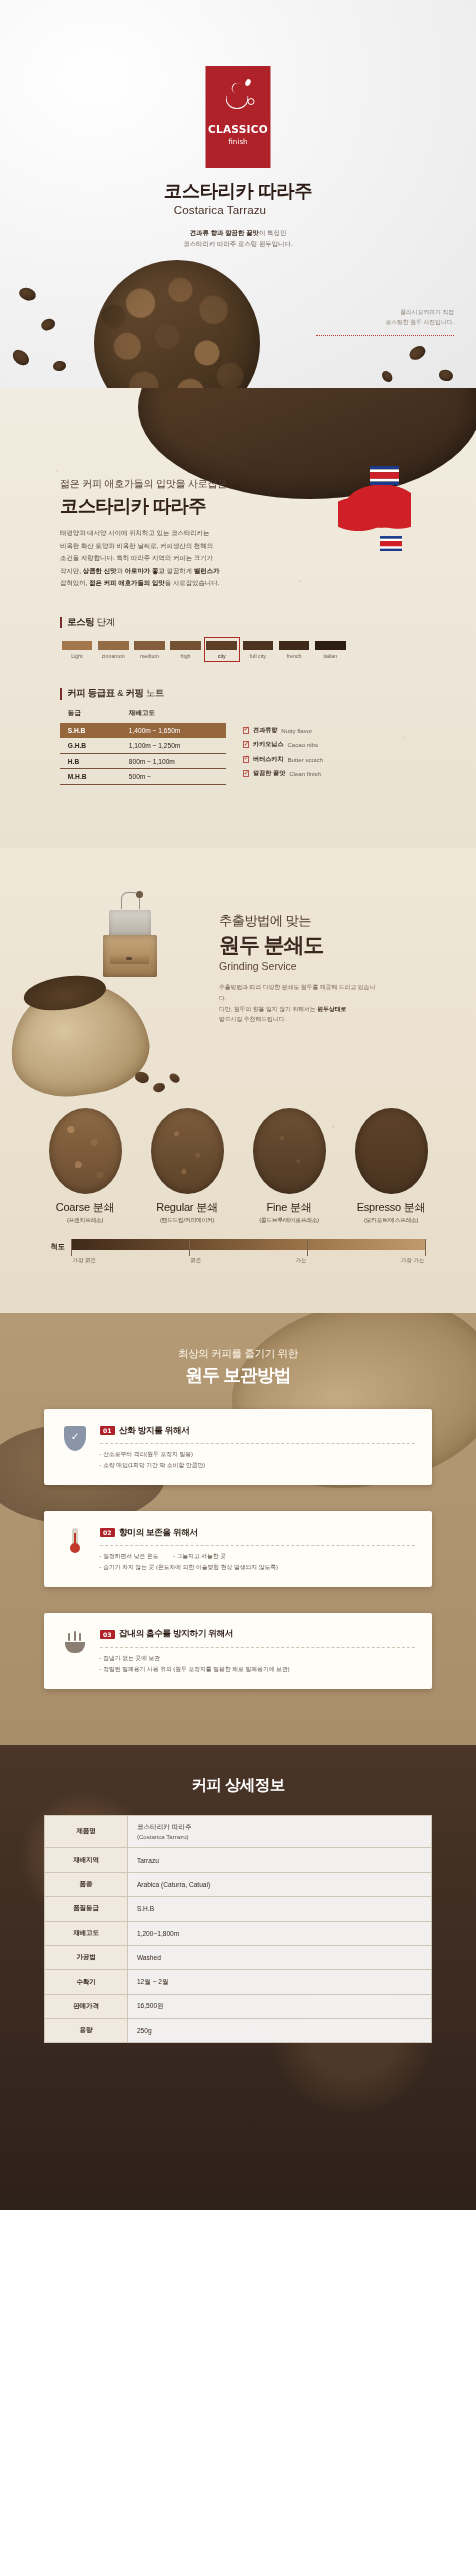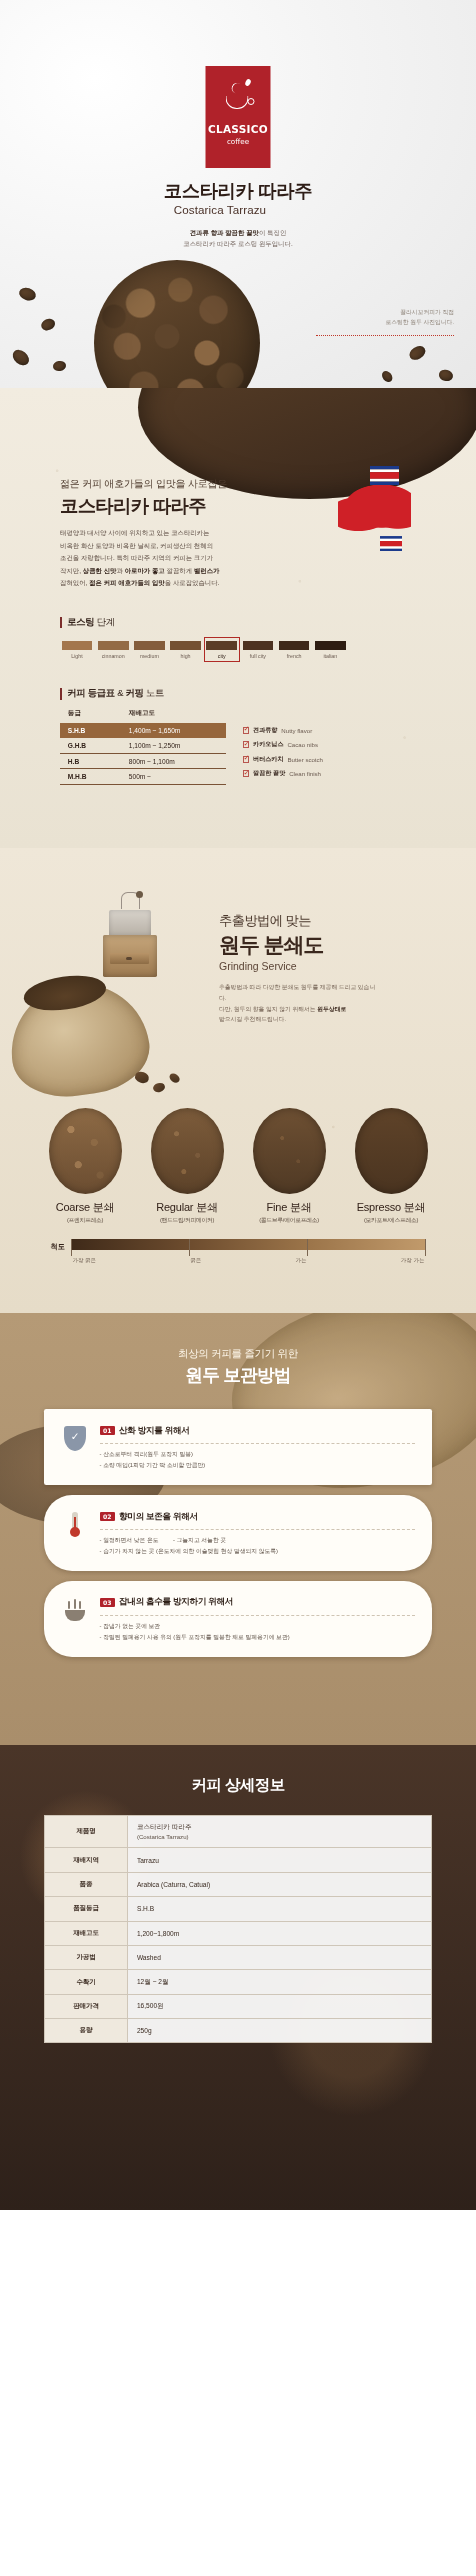--- a/index.html
+++ b/index.html
@@ -334,21 +334,21 @@
   .storage-head .l2 {
     font-size:17.7px; font-weight:bold; color:#fff; letter-spacing:-0.8px; margin-top:2.2px;
   }
   .card {
     position:relative; width:388px; margin:0 auto; background:#fffdf8;
     border-radius:2.2px; padding:14.4px 16.6px 14.4px 16.6px;
     box-shadow:0 1.1px 5.5px rgba(60,40,20,.25);
     text-align:right;
   }
   .card.first { margin-top:22px; }
-  .card + .card { margin-top:10px;border-radius:28px; }
+  .card + .card { margin-top:26px; }
   .card-inner { display:flex; align-items:flex-start; gap:10px; }
   .card-ico {
     width:29px; height:30px; flex:none; position:relative;
     display:flex; align-items:center; justify-content:center;
   }
   .shield {
     width:22px; height:25.5px;
     background:#8a96a8;
     border-radius:3.3px 3.3px 12.2px 12.2px / 3.3px 3.3px 16.6px 16.6px;
     position:relative;
@@ -433,21 +433,21 @@
   <div class="hero">
 
     <div class="logo">
       <div class="cup">
         <div class="bean"></div>
         <div class="steam"></div>
         <div class="bowl"></div>
         <div class="handle"></div>
       </div>
       <div class="lg-name">CLASSICO</div>
-      <div class="lg-sub">coffee</div>
+      <div class="lg-sub">finish</div>
     </div>
 
     <div class="hero-title">코스타리카 따라주</div>
     <div class="hero-sub">Costarica Tarrazu</div>
 
     <div class="hero-desc">
       <div><b>견과류 향과 깔끔한 끝맛</b><span>이 특징인</span></div>
       <div>코스타리카 따라주 로스팅 원두입니다.</div>
     </div>
 

